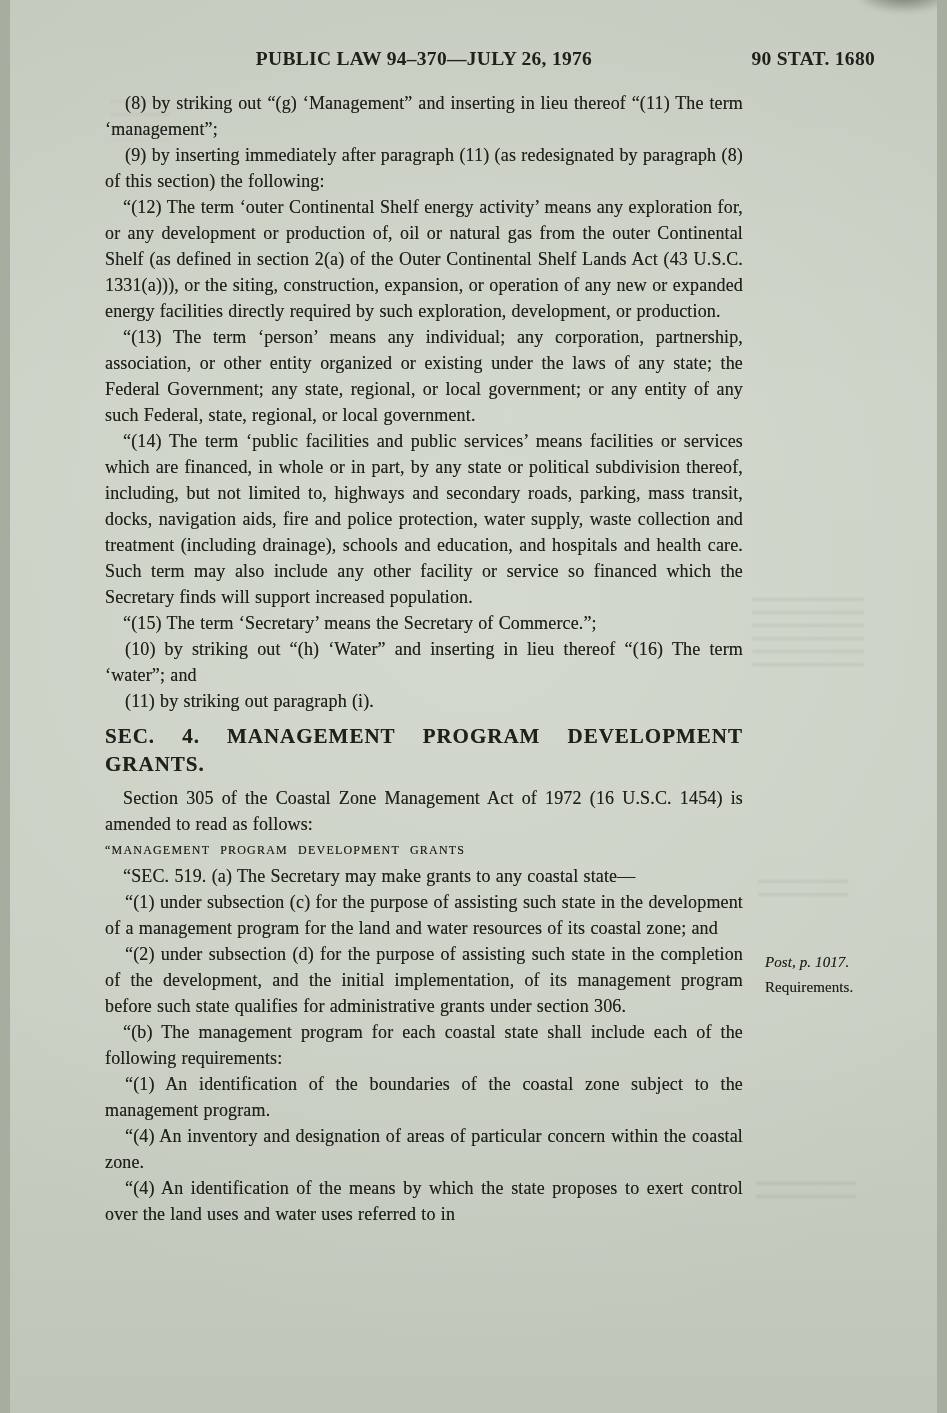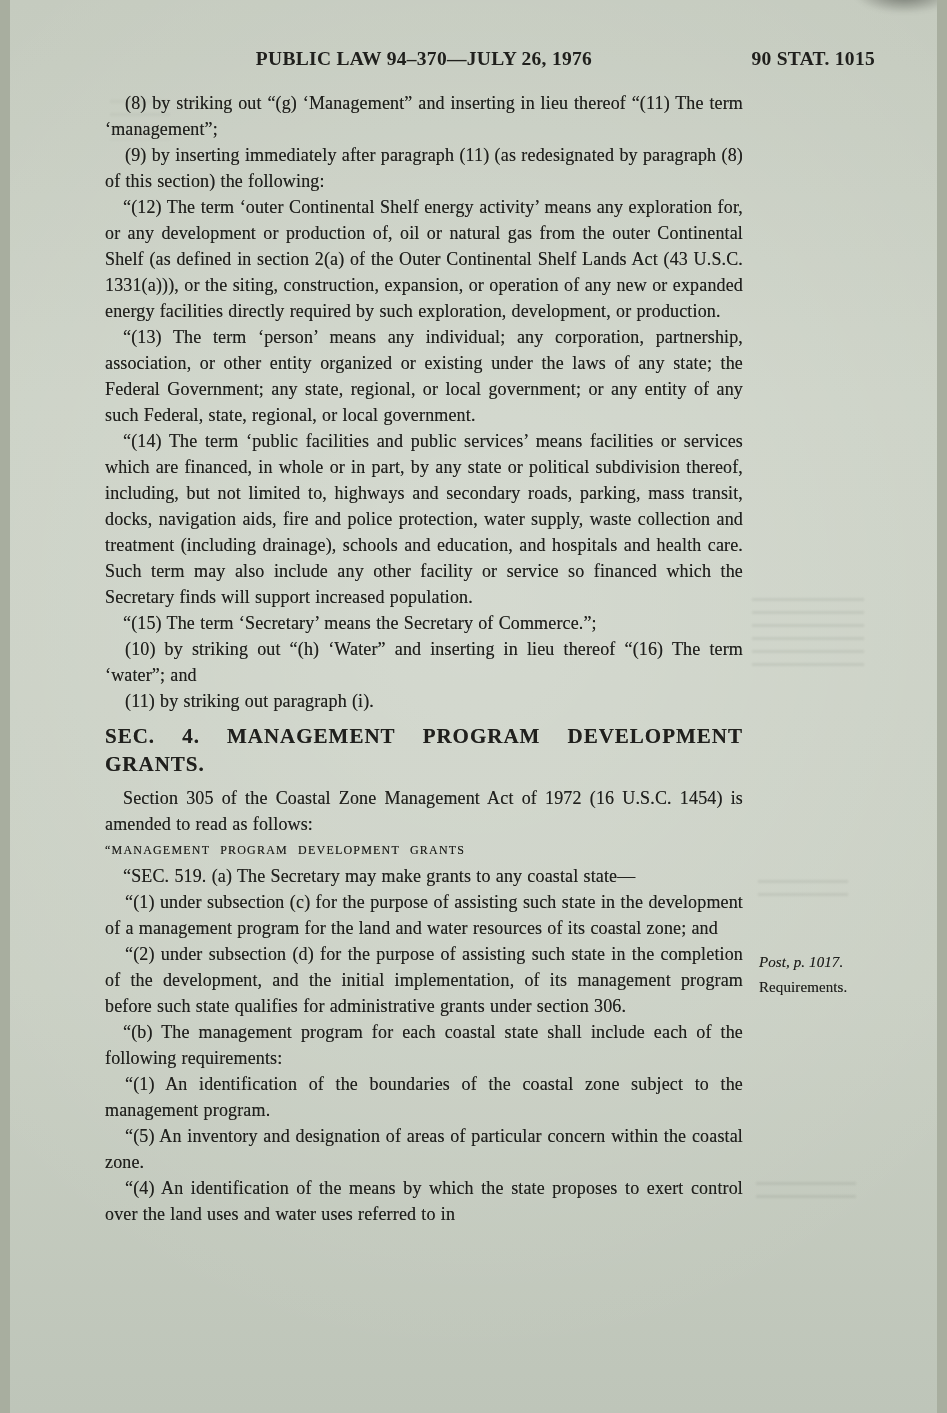--- a/index.html
+++ b/index.html
@@ -80,42 +80,42 @@
   }
   .center-heading {
     margin: 12px 0 9px 0;
     text-align: center;
     font-size: 12px; letter-spacing: 1.2px; word-spacing: 6px;
     text-indent: 0;
   }
 
   .margin-notes { position: absolute; left: 739px; top: 0; width: 140px; }
   .margin-note {
-    position: absolute; left: 10px; width: 140px;
+    position: absolute; left: 16px; width: 140px;
     font-size: 15px; line-height: 18px; letter-spacing: 0.1px;
     text-shadow: 0 0 0.4px rgba(32,32,29,0.5);
   }
   .margin-note.em { font-style: italic; }
   .note-0 { top: 953px; }
   .note-1 { top: 978px; }
 </style>
 </head>
 <body>
 
 <div class="page">
 
   <div class="smudge-tr"></div>
   <div class="ghost ghost-1"></div>
   <div class="ghost ghost-2"></div>
   <div class="ghost ghost-3"></div>
   <div class="ghost ghost-4"></div>
 
   <header class="page-header">
     <div class="law-title">PUBLIC LAW 94–370—JULY 26, 1976</div>
-    <div class="stat-ref">90 STAT. 1015</div>
+    <div class="stat-ref">90 STAT. 1680</div>
   </header>
 
   <main class="text-column">
 
     <p class="amend">(8) by striking out “(g) ‘Management” and inserting in lieu thereof “(11) The term ‘management”;</p>
     <p class="amend">(9) by inserting immediately after paragraph (11) (as redesignated by paragraph (8) of this section) the following:</p>
     <p class="qflush">“(12) The term ‘outer Continental Shelf energy activity’ means any exploration for, or any development or production of, oil or natural gas from the outer Continental Shelf (as defined in section 2(a) of the Outer Continental Shelf Lands Act (43 U.S.C. 1331(a))), or the siting, construction, expansion, or operation of any new or expanded energy facilities directly required by such exploration, development, or production.</p>
     <p class="qflush">“(13) The term ‘person’ means any individual; any corporation, partnership, association, or other entity organized or existing under the laws of any state; the Federal Government; any state, regional, or local government; or any entity of any such Federal, state, regional, or local government.</p>
     <p class="qflush">“(14) The term ‘public facilities and public services’ means facilities or services which are financed, in whole or in part, by any state or political subdivision thereof, including, but not limited to, highways and secondary roads, parking, mass transit, docks, navigation aids, fire and police protection, water supply, waste collection and treatment (including drainage), schools and education, and hospitals and health care. Such term may also include any other facility or service so financed which the Secretary finds will support increased population.</p>
     <p class="qflush">“(15) The term ‘Secretary’ means the Secretary of Commerce.”;</p>
@@ -133,21 +133,21 @@
 
     <p class="intro">Section 305 of the Coastal Zone Management Act of 1972 (16 U.S.C. 1454) is amended to read as follows:</p>
 
     <p class="center-heading">“MANAGEMENT PROGRAM DEVELOPMENT GRANTS</p>
 
     <p class="qflush">“SEC. 519. (a) The Secretary may make grants to any coastal state—</p>
     <p class="qindent">“(1) under subsection (c) for the purpose of assisting such state in the development of a management program for the land and water resources of its coastal zone; and</p>
     <p class="qindent">“(2) under subsection (d) for the purpose of assisting such state in the completion of the development, and the initial implementation, of its management program before such state qualifies for administrative grants under section 306.</p>
     <p class="qflush">“(b) The management program for each coastal state shall include each of the following requirements:</p>
     <p class="qindent">“(1) An identification of the boundaries of the coastal zone subject to the management program.</p>
-    <p class="qindent">“(5) An inventory and designation of areas of particular concern within the coastal zone.</p>
+    <p class="qindent">“(4) An inventory and designation of areas of particular concern within the coastal zone.</p>
     <p class="qindent">“(4) An identification of the means by which the state proposes to exert control over the land uses and water uses referred to in</p>
 
   </main>
 
   <aside class="margin-notes">
     <div class="margin-note em note-0">Post, p. 1017.</div>
     <div class="margin-note note-1">Requirements.</div>
   </aside>
 
 </div>

